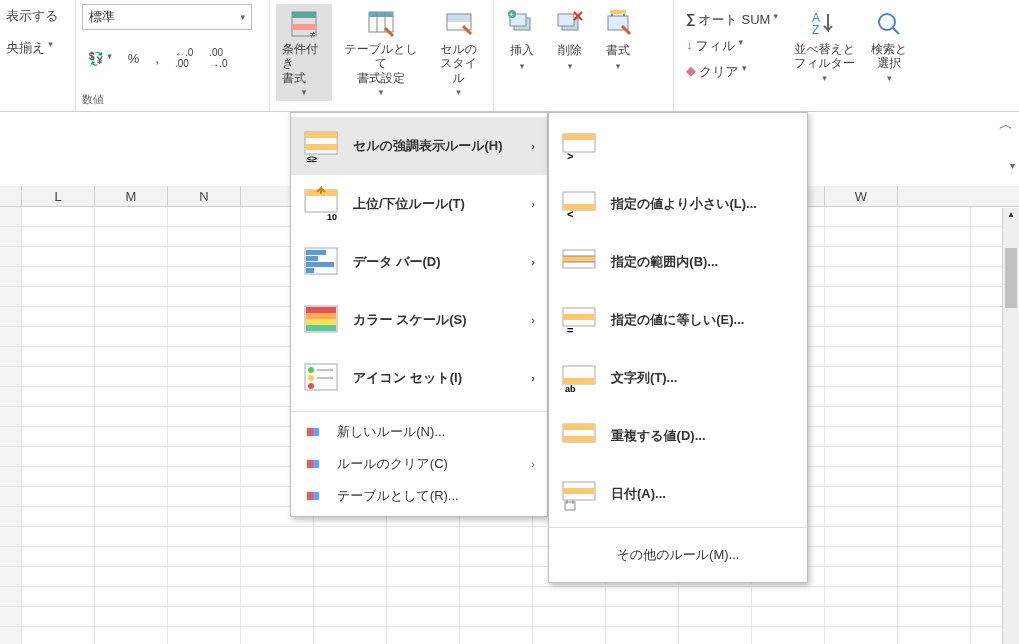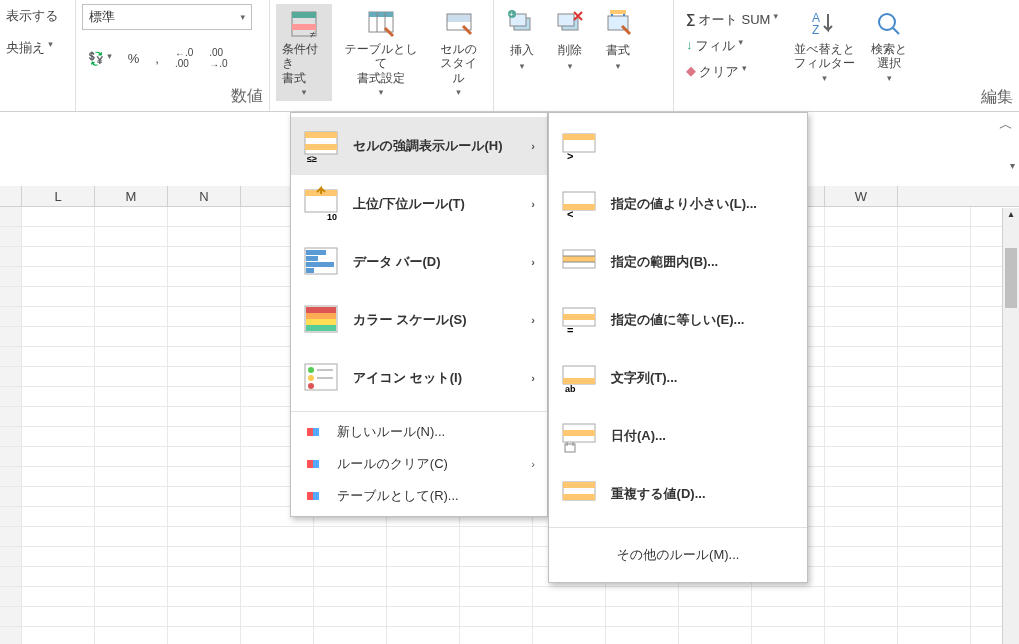--- a/index.html
+++ b/index.html
@@ -1,20 +1,20 @@
 <!DOCTYPE html>
 <html><head>
   <meta charset="utf-8">
   <style>
     * { box-sizing: border-box; margin: 0; padding: 0; font-family: "Yu Gothic UI", "Meiryo", sans-serif; }
     body { background: #fff; width: 1019px; height: 644px; overflow: hidden; position: relative; font-size: 13px; color: #333; }
     
     .ribbon { display: flex; background: #fff; height: 112px; border-bottom: 1px solid #d0d0d0; }
     .ribbon-group { display: flex; flex-direction: column; justify-content: space-between; border-right: 1px solid #e0e0e0; padding: 4px 6px 2px; }
-    .group-label { text-align: right; font-size: 16px; color: #666; padding-bottom: 2px; }
+    .group-label { text-align: left; font-size: 11px; color: #666; padding-bottom: 2px; }
     .row { display: flex; align-items: center; gap: 4px; }
     .btn-sm { padding: 3px 6px; font-size: 13px; color: #444; display: inline-flex; gap: 3px; cursor: pointer; }
     .dd { font-size: 9px; color: #666; }
     .btn-big { display: flex; flex-direction: column; align-items: center; padding: 4px 6px; cursor: pointer; font-size: 12px; color: #444; gap: 2px; }
     .btn-big.selected { background: #e0e0e0; }
     .btn-big .icon-big { width: 32px; height: 32px; display: flex; align-items: center; justify-content: center; }
     
     .combo { border: 1px solid #c0c0c0; background: #fff; padding: 3px 6px; display: flex; align-items: center; justify-content: space-between; width: 170px; cursor: pointer; }
     
     .grid-area { position: absolute; top: 138px; left: 0; right: 0; bottom: 0; background: #fff; }
@@ -212,21 +212,20 @@
           <svg width="32" height="32" viewBox="0 0 32 32">
               <circle cx="14" cy="14" r="8" fill="none" stroke="#48c" stroke-width="2"></circle>
               <path d="M20 20 L26 26" stroke="#48c" stroke-width="2"></path>
             </svg>
         </div>
         <span style="white-space:pre-line;text-align:center;line-height:1.2">検索と
 選択</span>
         <span class="dd">▾</span>
       </div>
     </div>
-    <div class="group-label" style="padding-left:120px">編集</div>
   </div>
 </div>
 
 <div class="collapse">
   <span>︿</span>
 </div>
 
 <div style="position:absolute;top:160px;right:4px;font-size:10px;color:#666">▾</div>
 
 <div class="grid-area" style="top:186px">
@@ -751,35 +750,35 @@
           <rect x="2" y="18" width="32" height="6" fill="#ffc870"></rect>
           <text x="4" y="32" font-size="9">ab</text>
         </svg>
     </div>
     <span>文字列(T)...</span>
   </div>
   <div class="menu-item">
     <div class="menu-icon">
       <svg width="36" height="36" viewBox="0 0 36 36">
           <rect x="2" y="6" width="32" height="18" fill="#fff" stroke="#aaa"></rect>
+          <rect x="2" y="6" width="32" height="6" fill="#ffc870"></rect>
+          <rect x="2" y="18" width="32" height="6" fill="#ffc870"></rect>
+        </svg>
+    </div>
+    <span>重複する値(D)...</span>
+  </div>
+  <div class="menu-item">
+    <div class="menu-icon">
+      <svg width="36" height="36" viewBox="0 0 36 36">
+          <rect x="2" y="6" width="32" height="18" fill="#fff" stroke="#aaa"></rect>
           <rect x="2" y="12" width="32" height="6" fill="#ffc870"></rect>
           <rect x="4" y="26" width="10" height="8" fill="#fff" stroke="#888"></rect>
           <line x1="6" y1="24" x2="6" y2="28" stroke="#888"></line>
           <line x1="12" y1="24" x2="12" y2="28" stroke="#888"></line>
         </svg>
     </div>
     <span>日付(A)...</span>
   </div>
-  <div class="menu-item">
-    <div class="menu-icon">
-      <svg width="36" height="36" viewBox="0 0 36 36">
-          <rect x="2" y="6" width="32" height="18" fill="#fff" stroke="#aaa"></rect>
-          <rect x="2" y="6" width="32" height="6" fill="#ffc870"></rect>
-          <rect x="2" y="18" width="32" height="6" fill="#ffc870"></rect>
-        </svg>
-    </div>
-    <span>重複する値(D)...</span>
-  </div>
   <div class="menu-sep"></div>
   <div class="menu-bottom">
     <span>その他のルール(M)...</span>
   </div>
 </div>
 
 </body></html>

